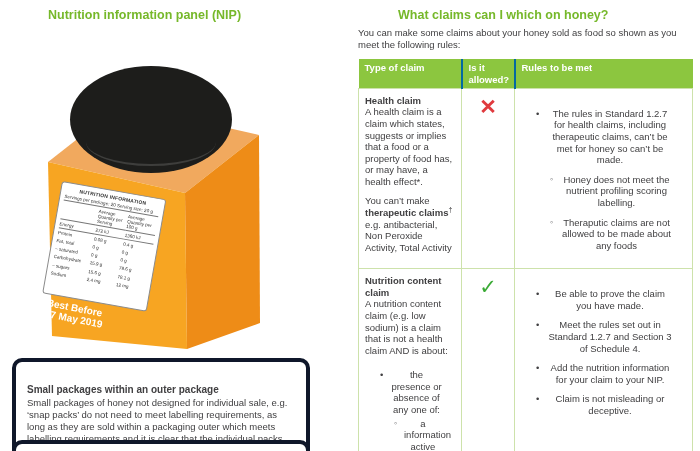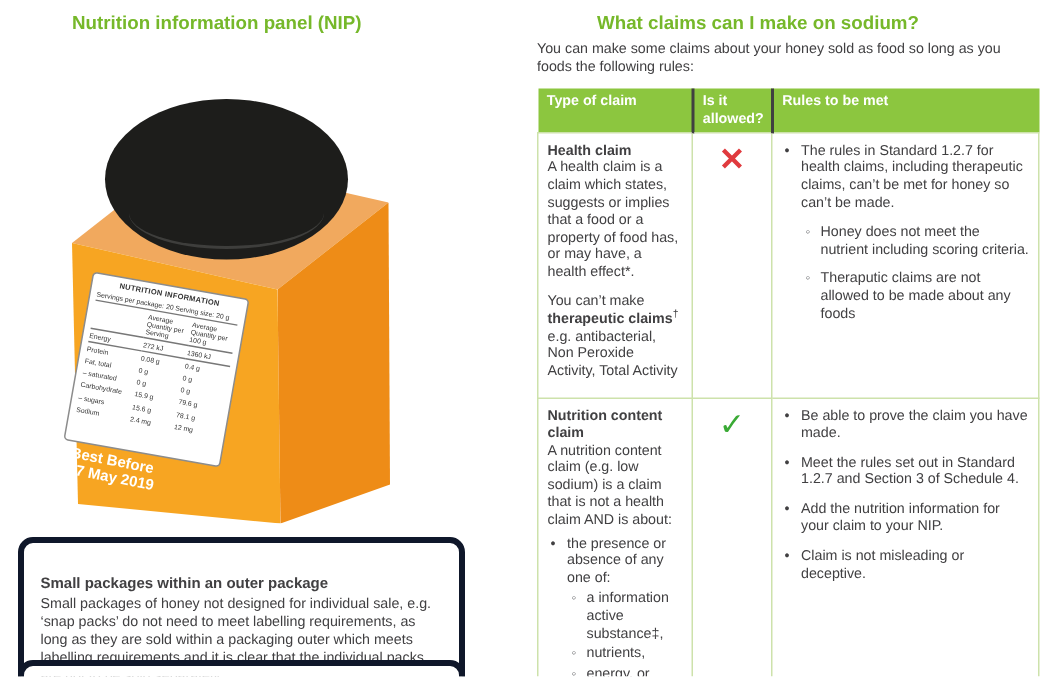--- a/index.html
+++ b/index.html
@@ -49,33 +49,33 @@
   #box-small { top:358px; }
   #box-outer { top:440px; height:70px; }
 
   
   .right-col { position:absolute; left:358px; top:8px; width:334px; }
   .right-col .intro { font-size:9.5px; line-height:1.27; margin:2px 0 8px 0; }
 
   table.claims { border-collapse:collapse; width:334px; table-layout:fixed; }
   table.claims th { background:#8cc63f; color:#fff; font-size:9.5px; font-weight:bold;
                     text-align:left; vertical-align:top; padding:3px 6px;
-                    border-right:2px solid #404040; line-height:1.2; }
+                    border-right:2px solid #0369a1; line-height:1.2; }
   table.claims th:last-child { border-right:none; }
   table.claims td { border:1px solid #cde2ab; vertical-align:top;
                     padding:6px 6px 4px 6px; font-size:9.5px; line-height:1.22; }
   tr.r1 td { height:126px; }
   tr.r2 td { height:148px; }
   .claim-title { font-weight:bold; }
   td .para { margin:0 0 7px 0; }
   sup { font-size:7px; }
   .mark { display:block; text-align:center; font-size:21px; line-height:1; margin-top:1px; }
   .mark.x { color:#e03a3e; font-weight:bold; }
   .mark.check { color:#3aaa35; }
-  ul.blist { list-style:none; margin:0; padding:0; }
+  ul.blist { list-style:none; margin:13px; padding:0;text-align:center; }
   ul.blist li { position:relative; padding-left:13px; }
   ul.blist li.l1::before { content:"•"; position:absolute; left:2px; }
   ul.blist li.l2 { margin-left:13px; }
   ul.blist li.l2::before { content:"◦"; position:absolute; left:3px; top:0px; font-size:9px; color:#6d6e71; }
   ul.rules li { margin-bottom:8px; }
   ul.cbul li { margin-bottom:2px; }
 </style>
 </head>
 <body>
 
@@ -149,22 +149,22 @@
   <div class="info-box" id="box-small">
     <h3>Small packages within an outer package</h3>
     <p>Small packages of honey not designed for individual sale, e.g. ‘snap packs’ do not need to meet labelling requirements, as long as they are sold within a packaging outer which meets labelling requirements and it is clear that the individual packs are not to be sold separately.</p>
   </div>
 
   <div class="info-box" id="box-outer">
     <h3>Outer cartons and bulk honey labelling</h3>
   </div>
 
   <div class="right-col">
-    <h2 class="green">What claims can I make on sodium?</h2>
-    <p class="intro">You can make some claims about your honey sold as food so long as you foods the following rules:</p>
+    <h2 class="green">What claims can I which on honey?</h2>
+    <p class="intro">You can make some claims about your honey sold as food so shown as you meet the following rules:</p>
 
     <table class="claims">
       <colgroup>
           <col style="width:103px">
           <col style="width:53px">
           <col style="width:178px">
         </colgroup>
       <tbody>
           <tr>
         <th>Type of claim</th>
@@ -177,21 +177,21 @@
           <p class="para"><span class="claim-title">Health claim</span><br>
             <span>A health claim is a claim which states, suggests or implies that a food or a property of food has, or may have, a health effect*.</span></p>
           <p class="para"><span>You can’t make </span><b>therapeutic claims</b><sup>†</sup><span> e.g. antibacterial, Non Peroxide Activity, Total Activity</span></p>
         </td>
         <td>
           <span class="mark x">✕</span>
         </td>
         <td>
           <ul class="blist rules">
             <li class="l1">The rules in Standard 1.2.7 for health claims, including therapeutic claims, can’t be met for honey so can’t be made.</li>
-            <li class="l2">Honey does not meet the nutrient including scoring criteria.</li>
+            <li class="l2">Honey does not meet the nutrient profiling scoring labelling.</li>
             <li class="l2">Theraputic claims are not allowed to be made about any foods</li>
           </ul>
         </td>
       </tr>
 
       <tr class="r2">
         <td>
           <p class="para" style="margin-bottom:4px"><span class="claim-title">Nutrition content claim</span><br>
             <span>A nutrition content claim (e.g. low sodium) is a claim that is not a health claim AND is about:</span></p>
           <ul class="blist cbul">

